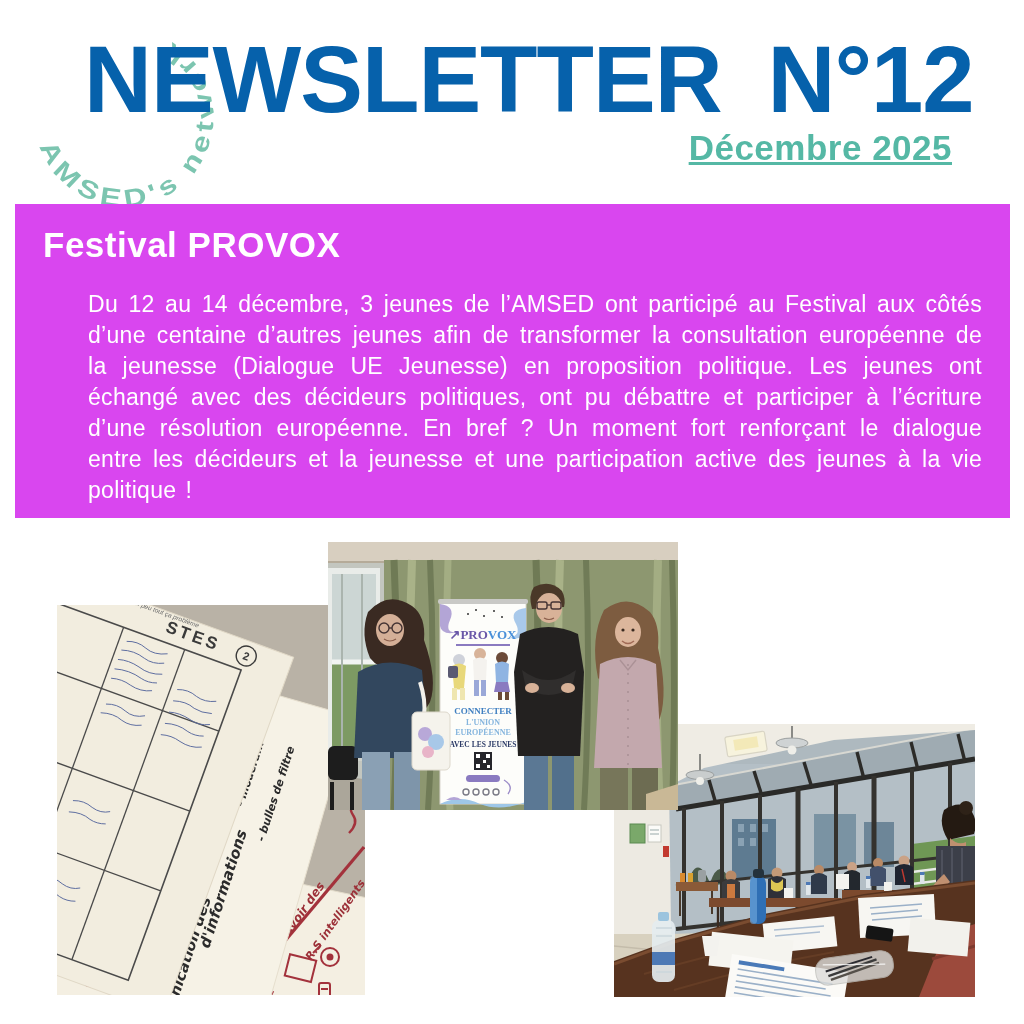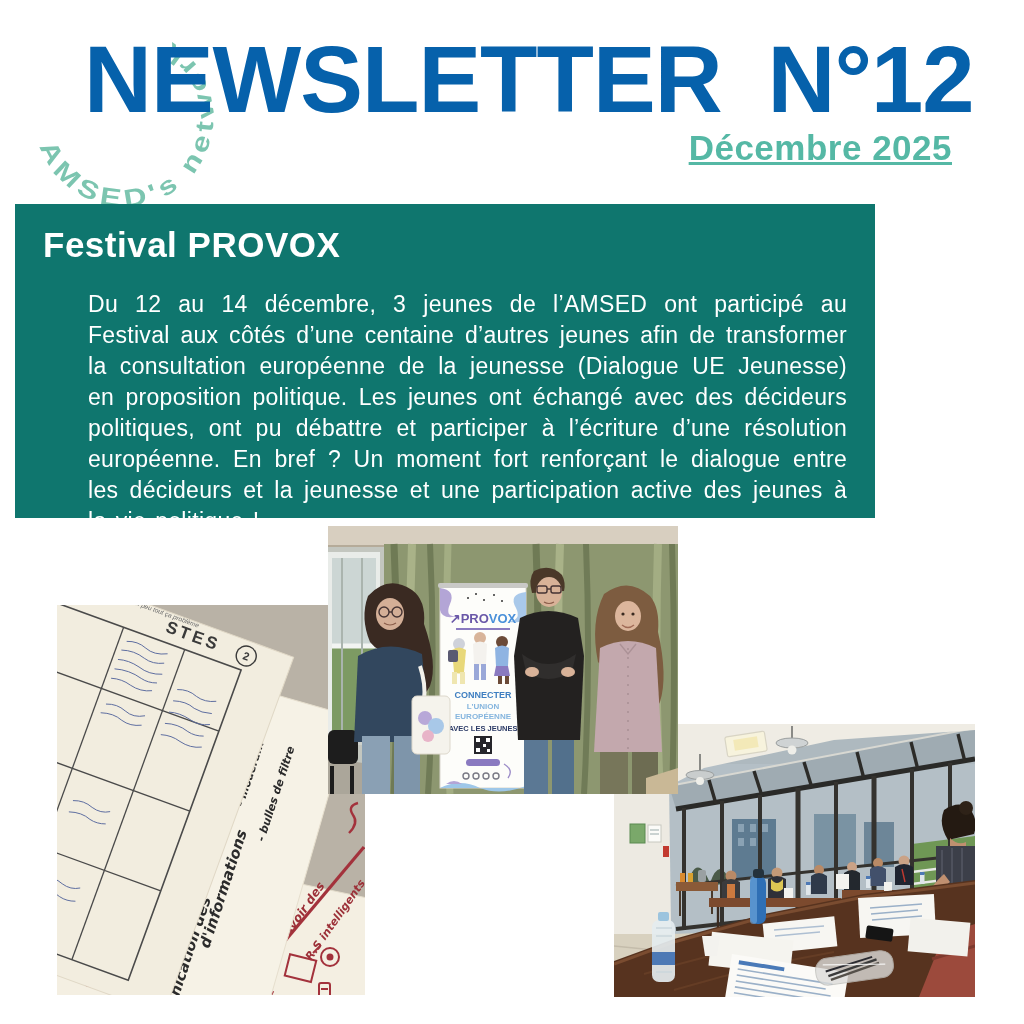--- a/index.html
+++ b/index.html
@@ -10,31 +10,31 @@
   
   .arc-logo { position:absolute; left:0; top:0; width:230px; height:230px; }
   .arc-logo text { font-weight:bold; font-size:25px; letter-spacing:4px; fill:#7cc5b0; }
   .masthead { position:absolute; left:84px; top:33px; white-space:nowrap;
               color:#0661ab; font-weight:bold; font-size:94px; line-height:1; letter-spacing:-1px; }
   .masthead .issue { margin-left:46px; }
   .date-label { position:absolute; right:72px; top:128px; color:#55b8a5;
                 font-weight:bold; font-size:35px; letter-spacing:0.5px;text-decoration:underline; }
 
   
-  .article-card { position:absolute; left:15px; top:204px; width:860px; height:314px;
-                  background:#0f766e; color:#ffffff; padding:21px 28px; }
+  .article-card { position:absolute; left:15px; top:204px; width:995px; height:314px;
+                  background:#d946ef; color:#ffffff; padding:21px 28px; }
   .article-card h2 { font-size:35px; font-weight:bold; letter-spacing:0.5px; }
   .article-card p { margin-top:24px; font-size:23px; line-height:31px; text-align:justify;
                     letter-spacing:0.3px; word-spacing:2.5px; font-weight:normal;margin-left:45px; }
 
   
   .photo { position:absolute; overflow:hidden; }
   .photo svg { display:block; }
   .photo-papers  { left:57px;  top:605px; width:308px; height:390px; z-index:1; }
-  .photo-center  { left:328px; top:526px; width:350px; height:272px; z-index:2; }
+  .photo-center  { left:328px; top:542px; width:350px; height:272px; z-index:2;font-family:Liberation Serif, serif; }
   .photo-meeting { left:614px; top:724px; width:361px; height:273px; z-index:1; }
 
   .hand-black { font-family:"DejaVu Sans", sans-serif; font-style:italic; fill:#2b2b2b; }
   .hand-red   { font-family:"DejaVu Sans", sans-serif; font-style:italic; fill:#9c3038; }
   .print-head { font-family:"Liberation Sans", sans-serif; font-weight:bold; fill:#3a3a3a; }
   .banner-blue   { fill:#3f7fc1; font-weight:bold; }
   .banner-light  { fill:#85b5de; font-weight:bold; }
   .banner-navy   { fill:#2b3a66; font-weight:bold; }
   .scribble { fill:none; stroke:#5d6da0; stroke-width:0.9; stroke-linecap:round; }
 </style>

